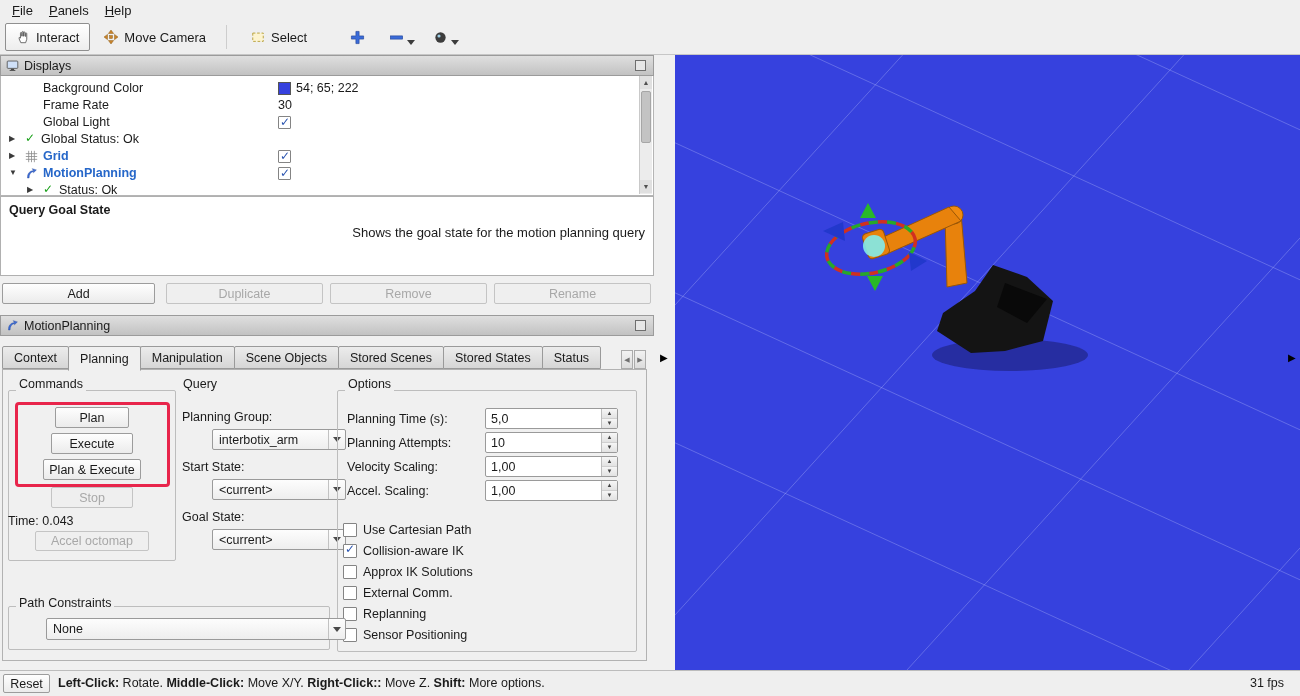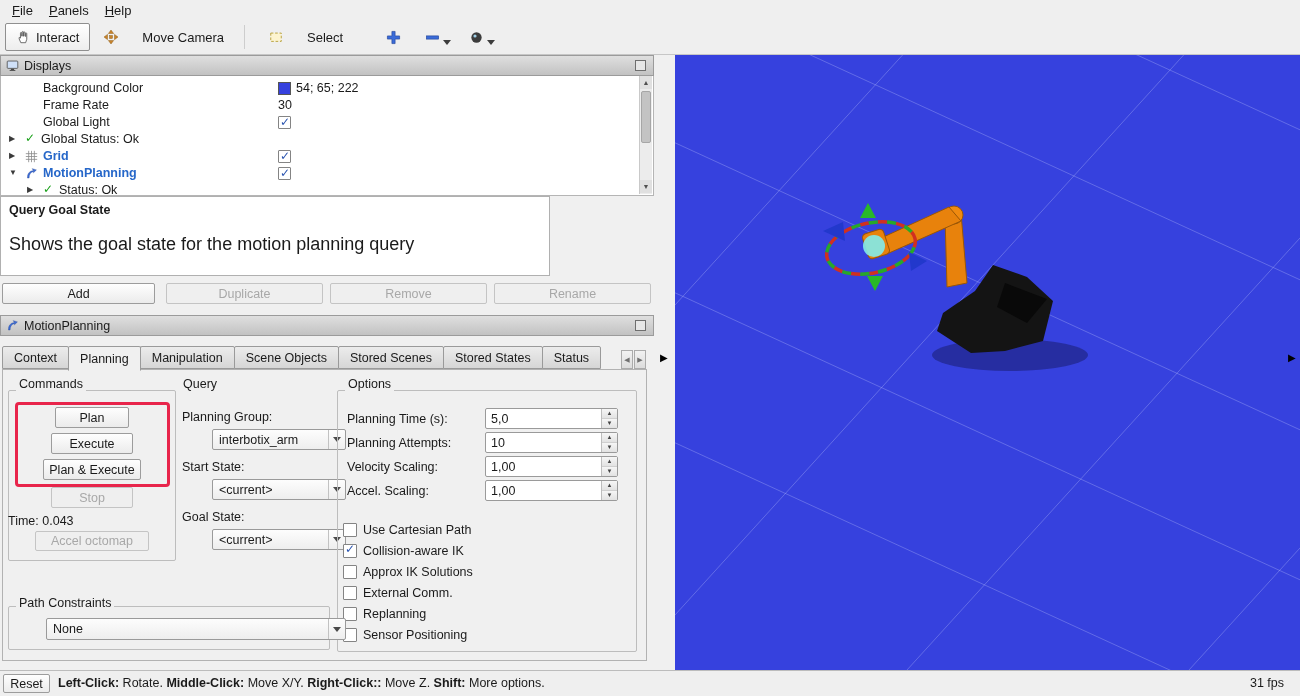--- a/index.html
+++ b/index.html
@@ -8,21 +8,21 @@
   .app { position:relative; width:1300px; height:696px; background:#efefef; overflow:hidden; }
 
   
   .menubar { position:absolute; left:0; top:0; width:1300px; height:20px; display:flex; align-items:center; padding-left:4px; }
   .menu-item { padding:1px 8px; cursor:default; }
 
   
   .toolbar { position:absolute; left:0; top:20px; width:1300px; height:35px; border-bottom:1px solid #c6c6c6; display:flex; align-items:center; }
   .tool-toggle { display:flex; align-items:center; gap:6px; height:28px; padding:0 10px; margin-left:5px;
                  border:1px solid #8f8f8f; border-radius:2px; background:linear-gradient(#ffffff,#ededed); }
-  .tool-flat { display:flex; align-items:center; gap:24px; height:28px; padding:0 10px; margin-left:4px; }
+  .tool-flat { display:flex; align-items:center; gap:6px; height:28px; padding:0 10px; margin-left:4px; }
   .tool-sep { width:1px; height:24px; background:#cdcdcd; margin:0 10px; }
   .tool-iconbtn { display:flex; align-items:center; height:28px; padding:0 5px; margin-left:8px; }
   .dd-arrow { width:0; height:0; border-left:4px solid transparent; border-right:4px solid transparent; border-top:5px solid #3c3c3c; margin-left:3px; margin-top:10px; }
 
   
   .left { position:absolute; left:0; top:55px; width:675px; height:615px; background:#f0f0f0; }
   .ptitle { position:absolute; left:0; width:654px; height:21px; background:linear-gradient(#dfdfdf,#c2c2c2);
             border:1px solid #9b9b9b; display:flex; align-items:center; padding-left:5px; gap:5px; font-size:12.5px; }
   .detach { position:absolute; right:7px; top:4px; width:11px; height:11px; border:1px solid #6e6e6e; background:#e6e6e6; }
 
@@ -37,23 +37,23 @@
   .tree-icon { position:absolute; top:2px; }
   .swatch { position:absolute; top:2px; width:13px; height:13px; border:1px solid #555; }
   .checkbox { width:13px; height:13px; background:#fff; border:1px solid #848484; border-radius:1px; position:relative; display:inline-block; }
   .trow .checkbox { position:absolute; top:2px; }
   .checkbox.checked::after { content:"✓"; position:absolute; left:1px; top:-2.5px; font-size:12px; font-weight:bold; color:#2b55b0; }
   .vscroll { position:absolute; right:1px; top:0; width:13px; height:118px; background:#ececec; border-left:1px solid #c9c9c9; }
   .vs-btn { position:absolute; left:0; width:12px; height:13px; font-size:7px; color:#505050; text-align:center; line-height:13px; background:#e0e0e0; }
   .vs-thumb { position:absolute; left:1px; top:15px; width:10px; height:52px; background:#c3c3c3; border:1px solid #a6a6a6; border-radius:2px; }
 
   
-  .desc { position:absolute; left:0; top:141px; width:550px; height:80px; background:#fff; border:1px solid #b0b0b0; padding:6px 8px; }
+  .desc { position:absolute; left:0; top:141px; width:654px; height:80px; background:#fff; border:1px solid #b0b0b0; padding:6px 8px; }
   .desc-title { font-weight:bold; font-size:12.5px; }
-  .desc-body { font-size:18px; margin-top:17px; }
+  .desc-body { font-size:13px; margin-top:8px;text-align:right; }
 
   
   .btn { position:absolute; display:flex; align-items:center; justify-content:center; height:21px;
          border:1px solid #9c9c9c; border-radius:2px; background:linear-gradient(#fefefe,#ebebeb); font-size:12.5px; }
   .btn.disabled { color:#a8a8a8; border-color:#c4c4c4; background:#efefef; }
 
   
   .tabbar { position:absolute; left:2px; top:291px; height:25px; display:flex; z-index:3; }
   .tab { display:flex; align-items:center; padding:0 11px; height:23px; border:1px solid #9a9a9a; margin-right:-1px;
          border-radius:2px 2px 0 0; background:linear-gradient(#ececec,#d6d6d6); font-size:12.5px; }

